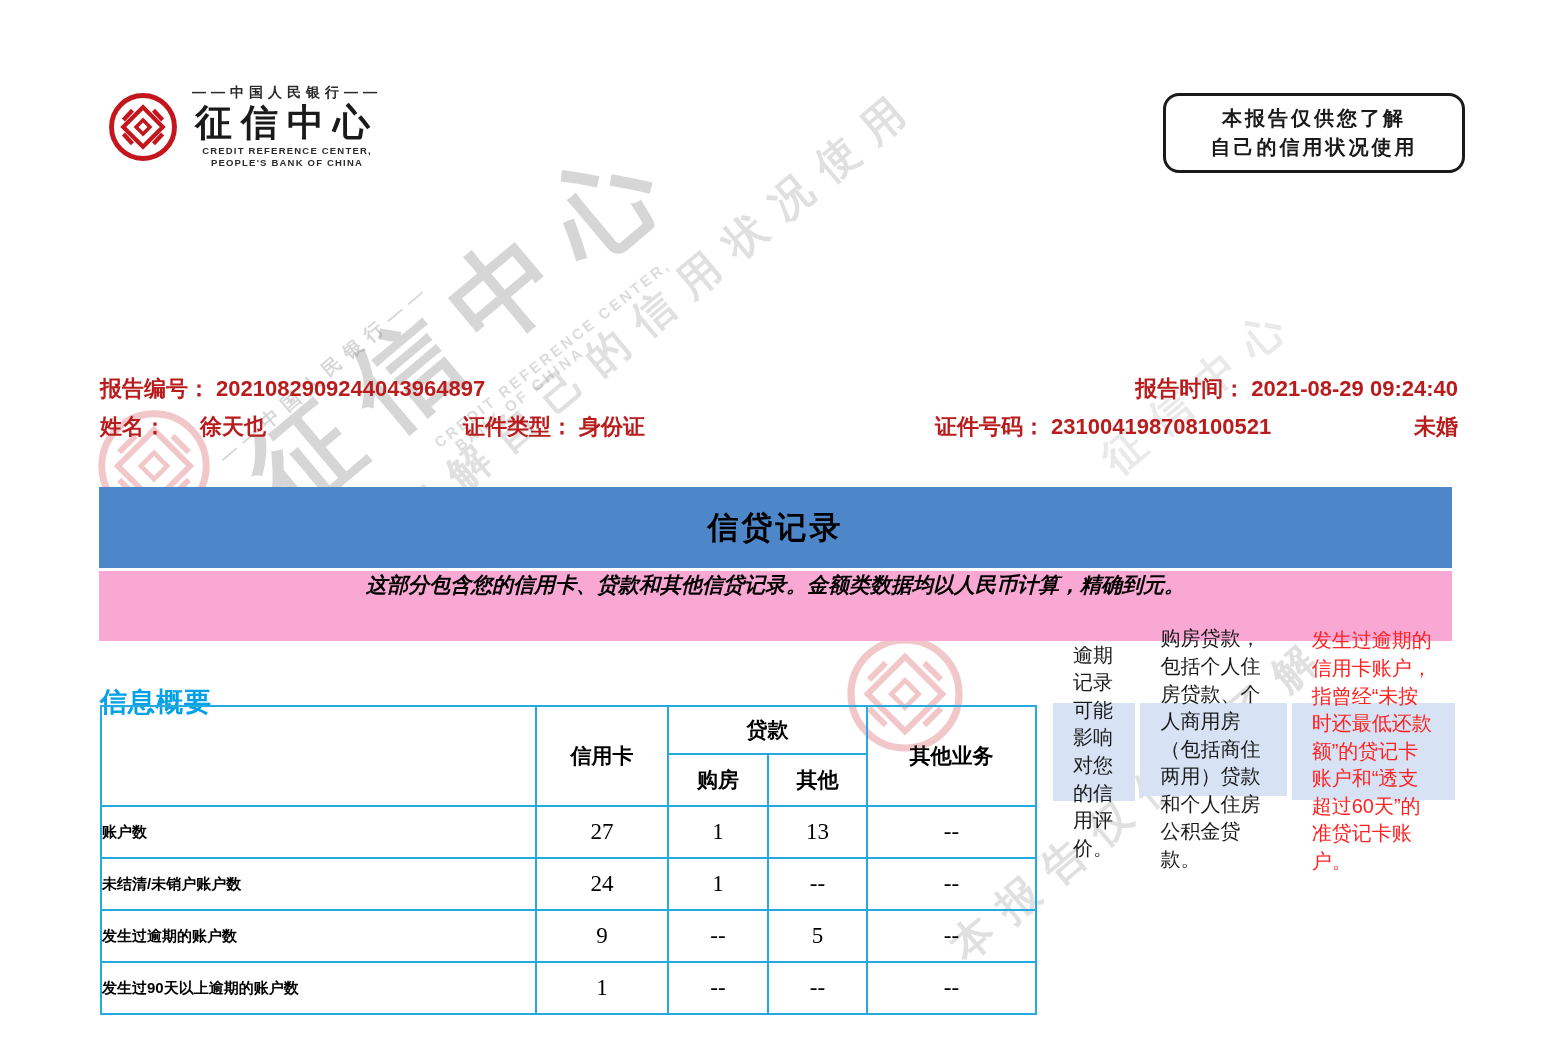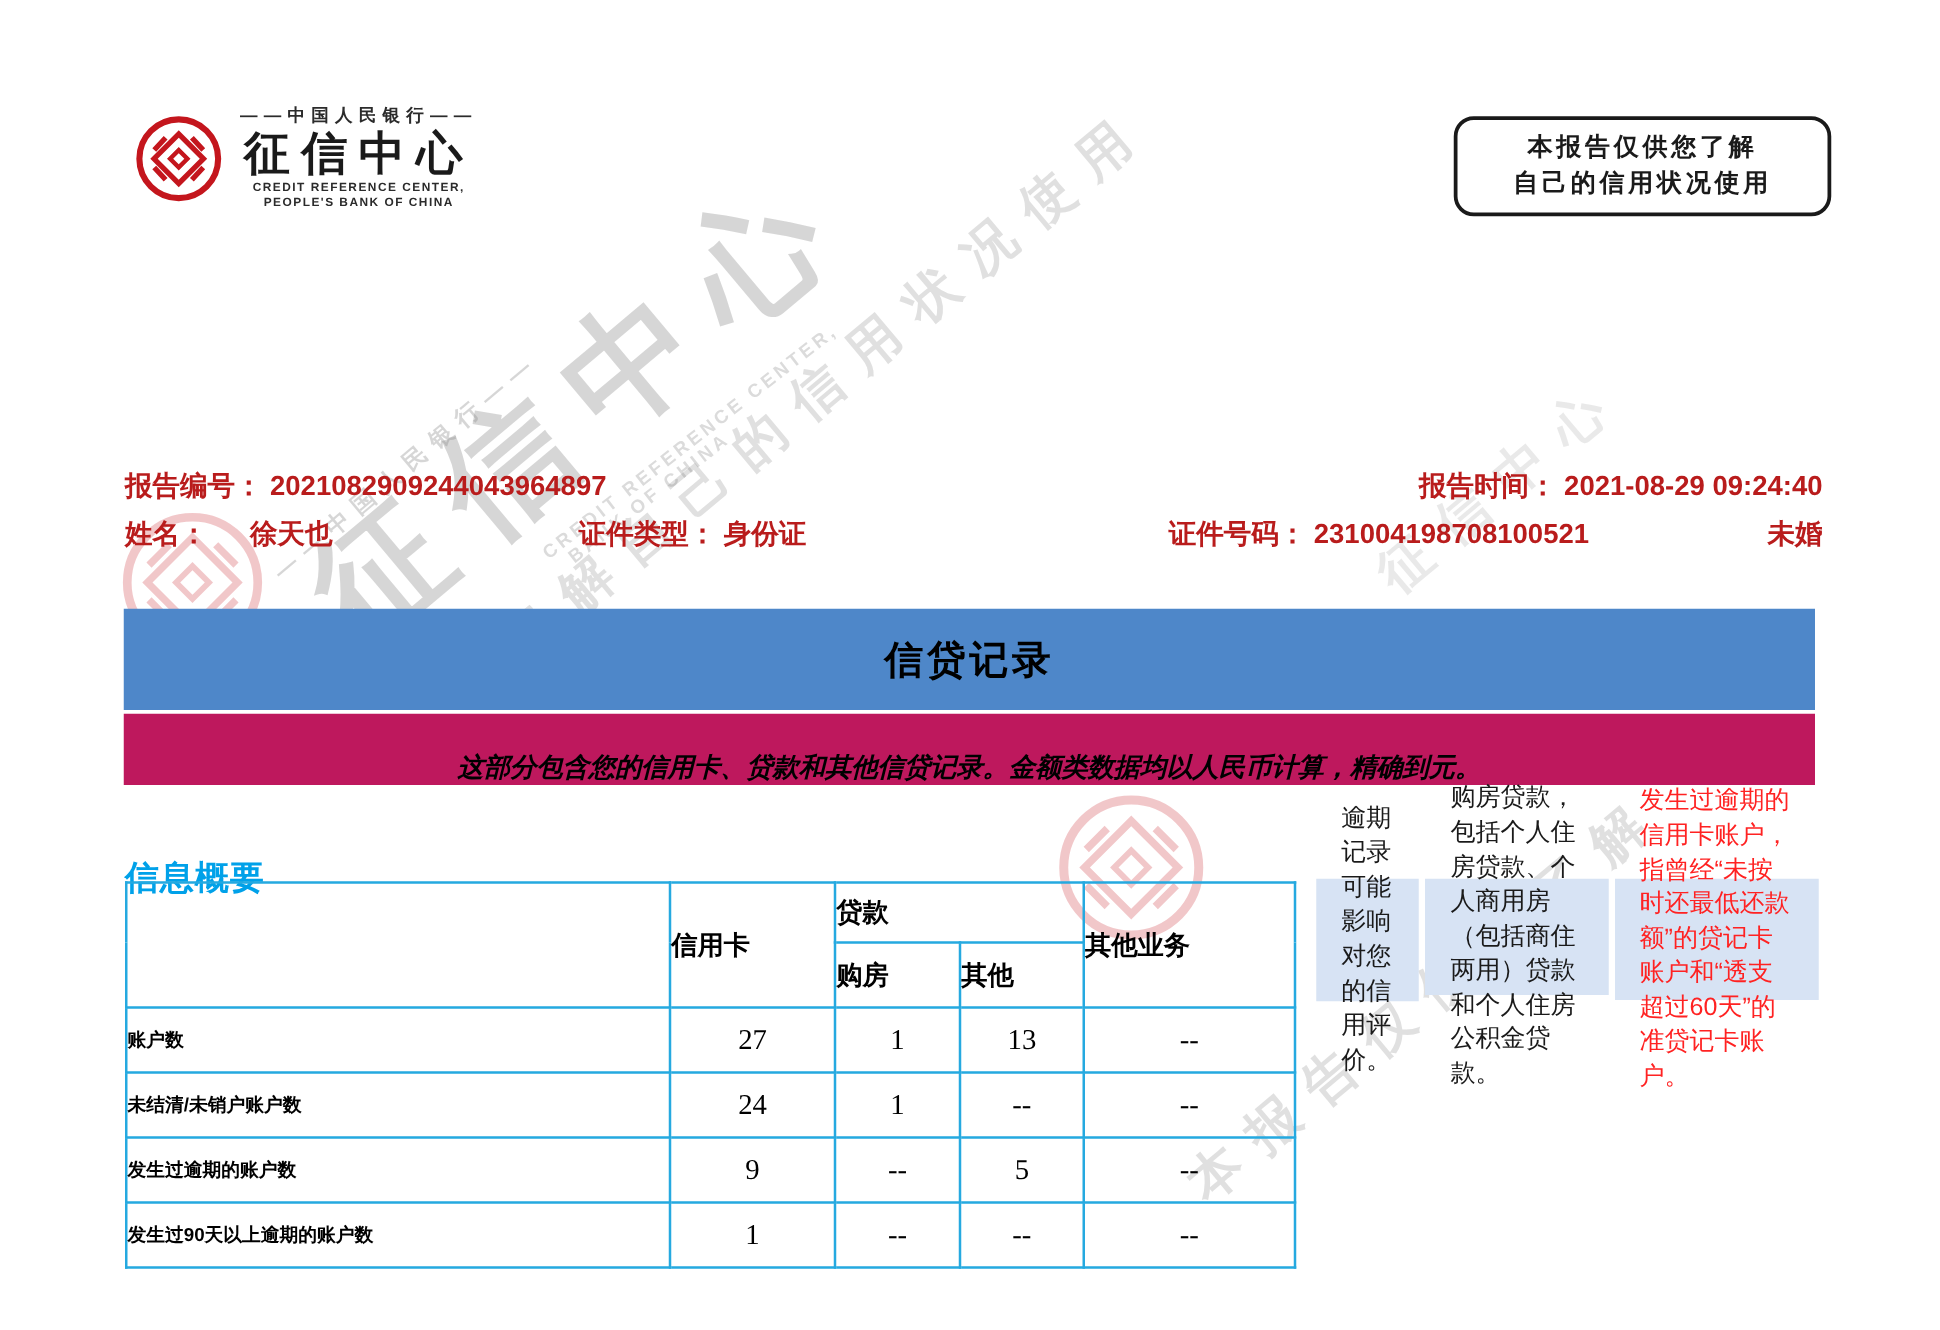--- a/index.html
+++ b/index.html
@@ -45,39 +45,39 @@
   .lbl{margin-right:6px;}
   .gap{display:inline-block;width:28px;}
 
   
   .banner{
     position:absolute;left:99px;top:487px;width:1353px;height:81px;z-index:2;
     background:#4e87c9;display:flex;align-items:center;justify-content:center;
   }
   .banner-title{color:#000000;font-size:31px;font-weight:bold;letter-spacing:3px;}
   .subtitle-strip{
-    position:absolute;left:99px;top:571px;width:1353px;height:57px;z-index:2;
-    background:#be185d;display:flex;align-items:flex-end;justify-content:center;
+    position:absolute;left:99px;top:571px;width:1353px;height:70px;z-index:2;
+    background:#f9a8d4;display:flex;align-items:flex-start;justify-content:center;
   }
   .subtitle-strip div{font-size:21px;font-weight:bold;font-style:italic;color:#000;}
 
   .summary-heading{
     position:absolute;left:100px;top:662px;z-index:2;
     font-size:27px;font-weight:bold;color:#00a1e9;letter-spacing:1px;
   }
 
   
   table.summary{
     position:absolute;left:100px;top:705px;z-index:2;
     border-collapse:collapse;table-layout:fixed;width:935px;background:transparent;
   }
   table.summary th,table.summary td{
     border:2px solid #25a9e0;padding:0;color:#000;
   }
-  table.summary th{font-size:21px;font-weight:bold;text-align:left;}
+  table.summary th{font-size:21px;font-weight:bold;text-align:center;}
   td.row-label{font-size:15px;font-weight:bold;text-align:left;padding-left:14px;height:50px;}
   td.num{font-family:"Liberation Serif","DejaVu Serif",serif;font-size:23px;text-align:center;height:50px;}
   tr.hrow1 th{height:46px;}
   tr.hrow2 th{height:50px;}
   .red-label{color:#ff0000;}
 
   
   .notes{position:absolute;left:1053px;top:703px;width:402px;z-index:2;display:flex;flex-direction:row;gap:5px;}
   .note{
     background:#d7e3f4;display:flex;align-items:center;

